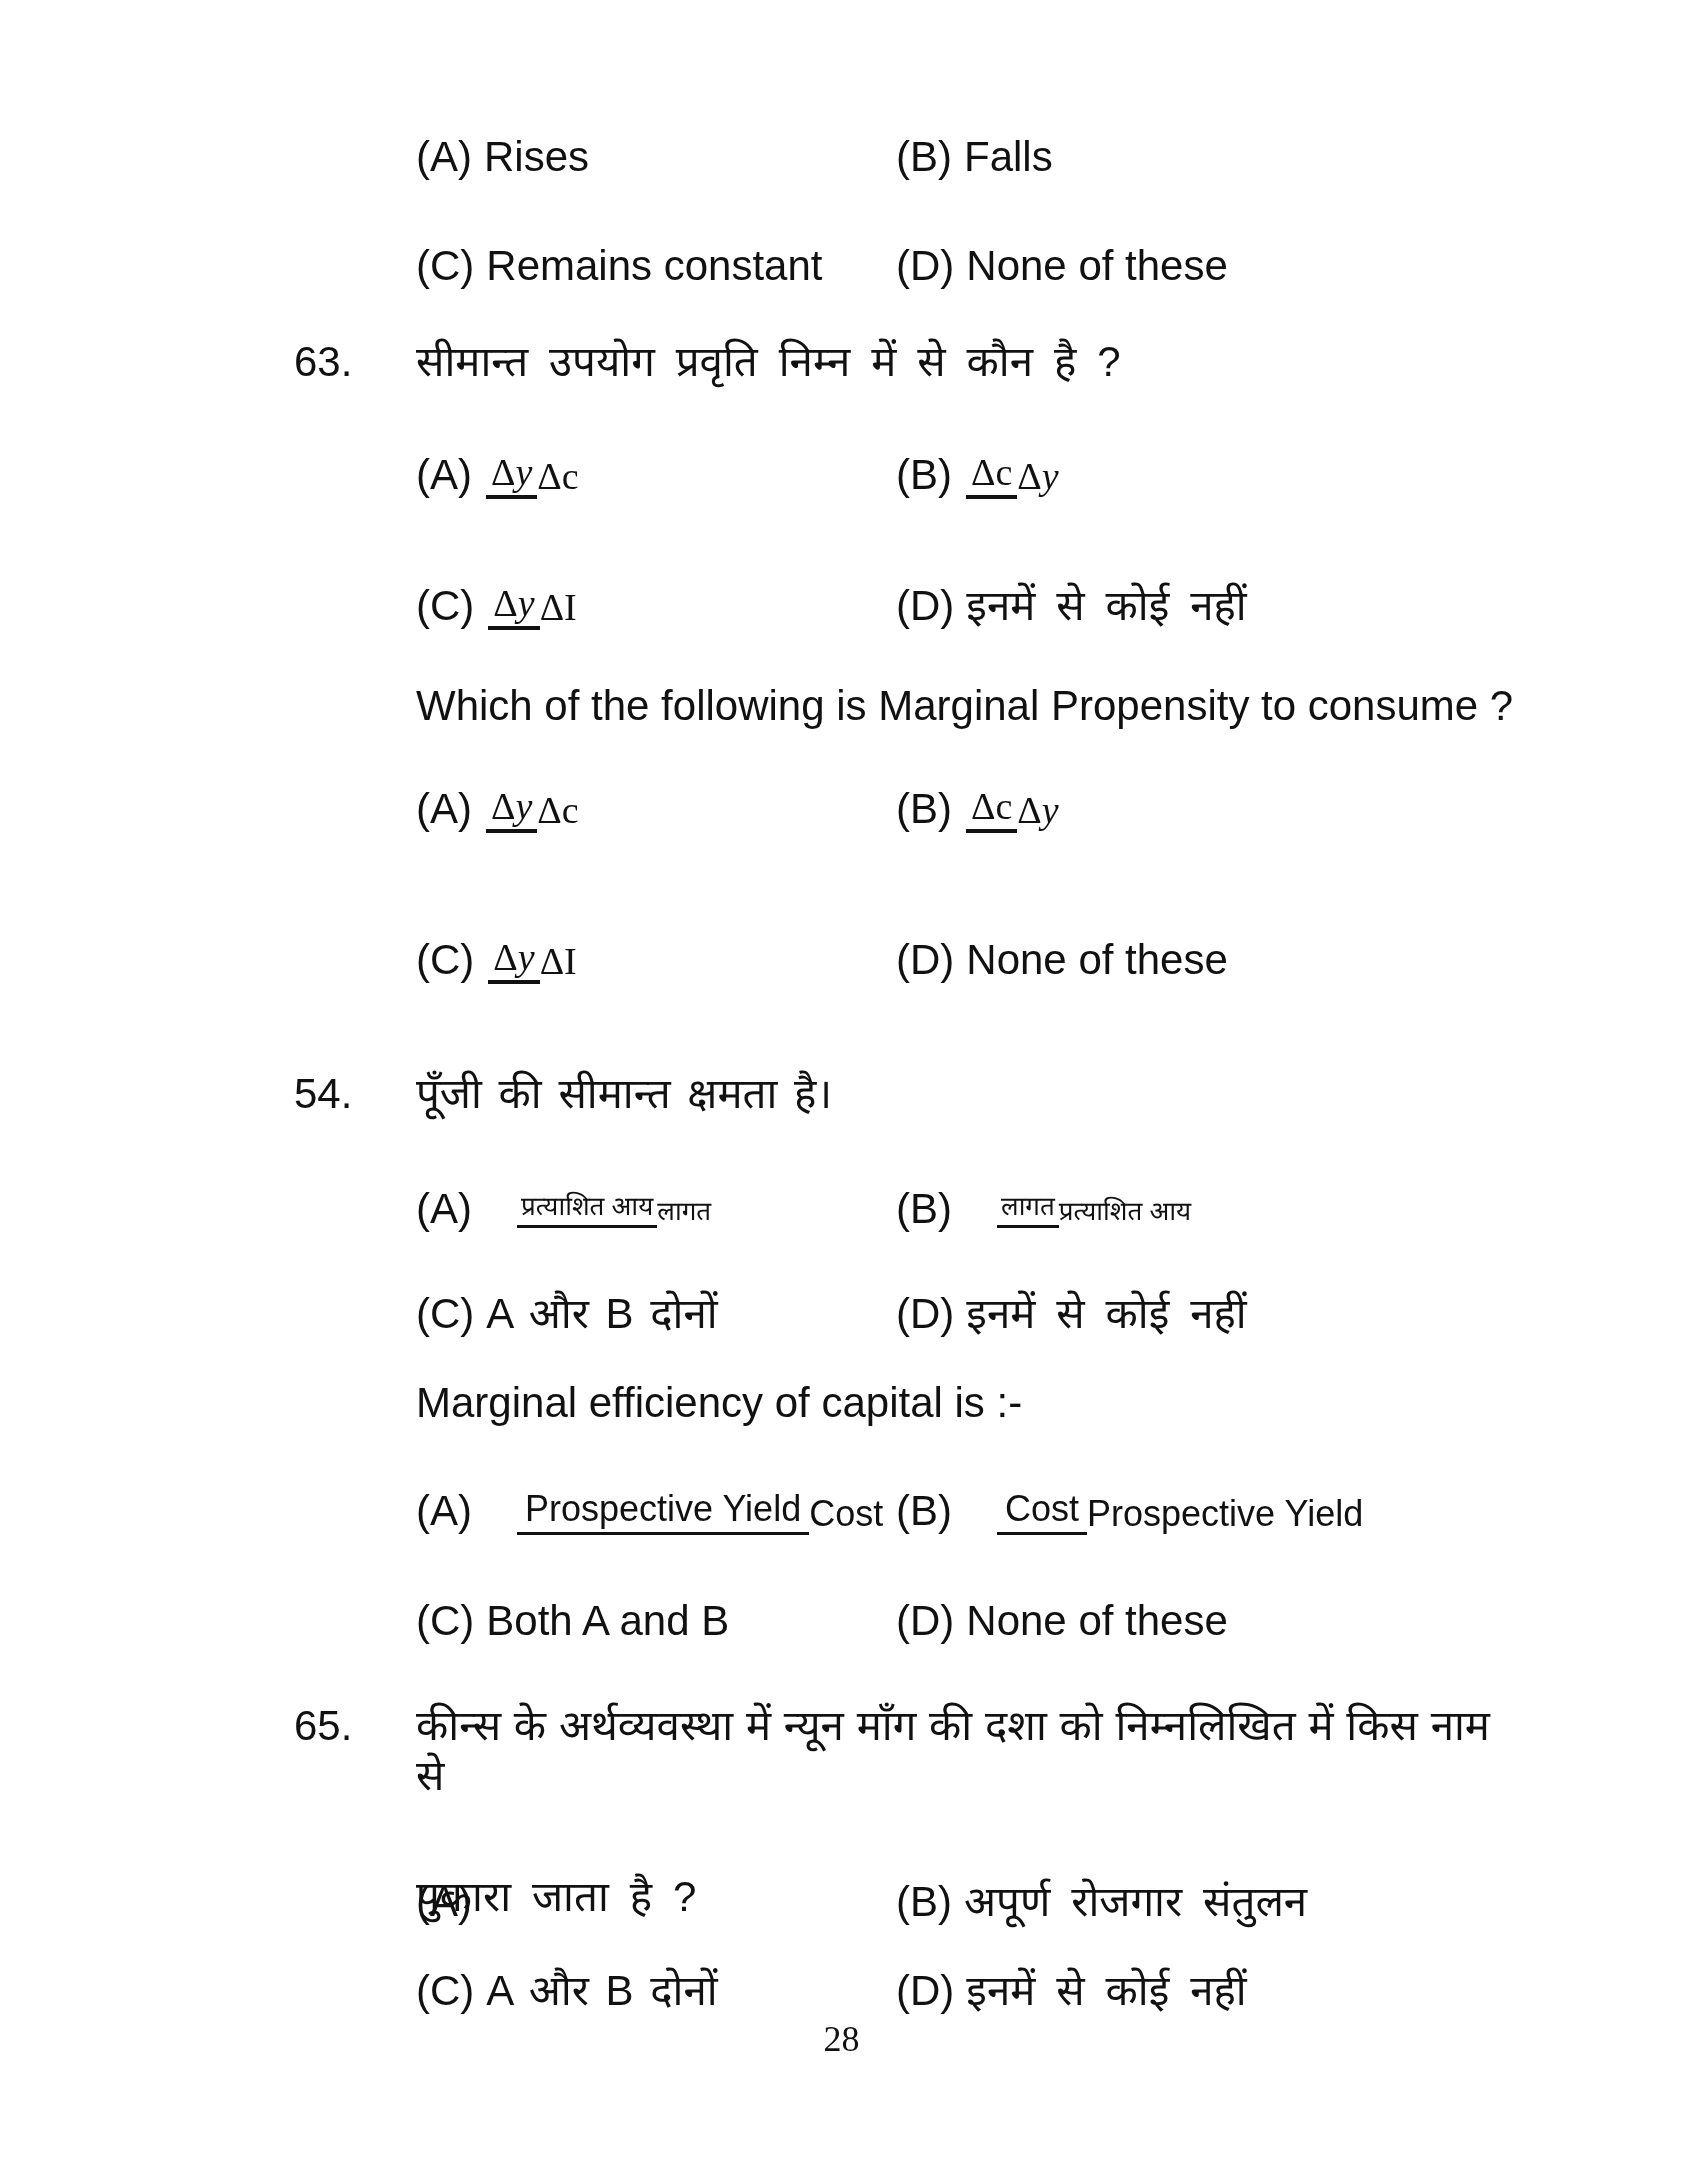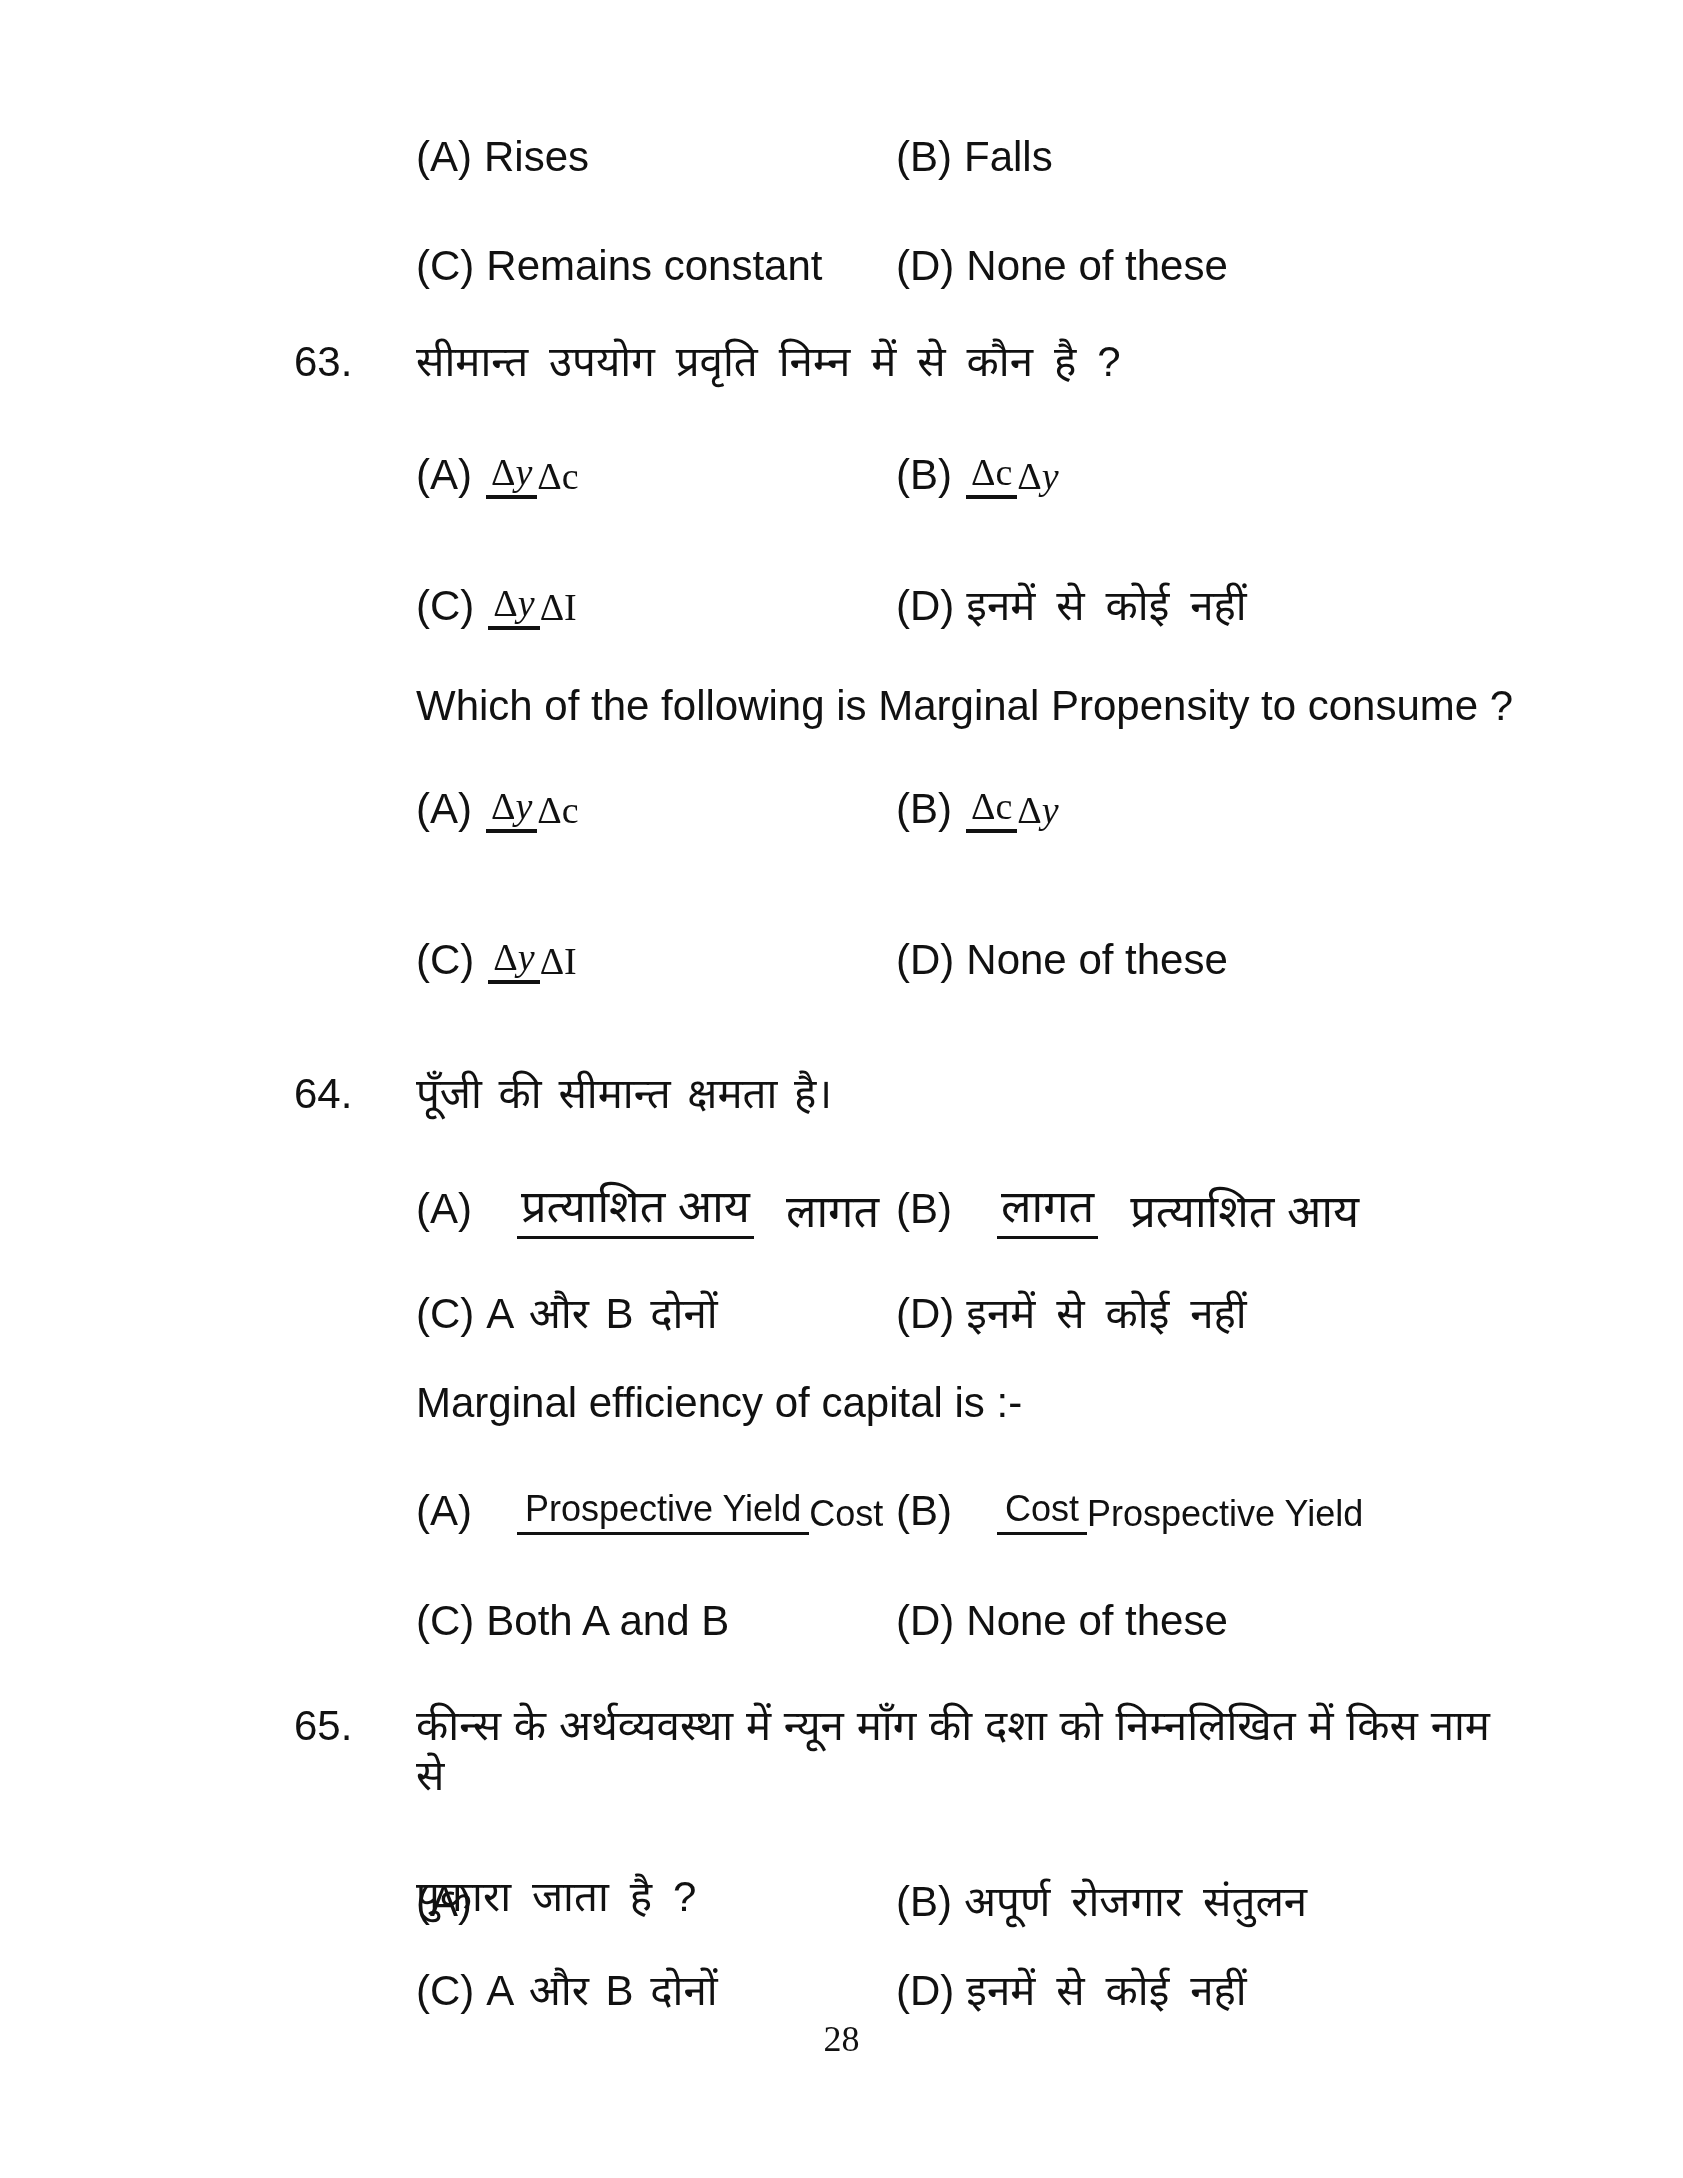--- a/index.html
+++ b/index.html
@@ -22,21 +22,21 @@
   
   .frac { display:inline-flex; flex-direction:row; align-items:center; text-align:center; }
   .frac .num { display:block; border-bottom:4px solid #111; }
   .frac .den { display:block; }
   .dfrac { font-family:"Liberation Serif", serif; font-size:38px; line-height:1.12; }
   .dfrac .num { padding:0 5px 2px; }
   .dfrac .den { padding-top:3px; }
   .efrac { font-family:Liberation Sans, sans-serif; font-size:36px; line-height:1.15; }
   .efrac .num { border-bottom-width:3px; padding:0 8px 2px; }
   .efrac .den { padding-top:4px; }
-  .hfrac { font-family:"Liberation Sans", sans-serif; font-size:45px; line-height:1.2;gap:32px; }
+  .hfrac { font-family:"Liberation Sans", sans-serif; font-size:26px; line-height:1.2; }
   .hfrac .num { border-bottom-width:3px; padding:0 4px 2px; }
   .hfrac .den { padding-top:4px; }
   .it { font-style:italic; }
   .h95 { min-height:94px; }
   .h88 { min-height:87px; }
   .h84 { min-height:83px; }
   .gap45 { gap:45px; }
   .pageno {
     position:absolute; left:0; top:2020px; width:1683px; text-align:center;
     font:36px/1.1 "Liberation Serif", serif; color:#111;
@@ -121,21 +121,21 @@
       <span class="num"><span>Δ</span><span class="it">y</span></span>
       <span class="den"><span>Δ</span><span>I</span></span>
     </span>
   </div>
   <div class="cell h95" style="top:913px; left:896px;">
     <span>(D)</span>
     <span>None of these</span>
   </div>
 
   <div class="cell qnum" style="top:1069px;">
-    <span>64.</span>
+    <span>54.</span>
   </div>
   <div class="cell ws2" style="top:1069px; left:416px;text-align:center;">
     <span>पूँजी की सीमान्त क्षमता है।</span>
   </div>
 
   <div class="cell h84 gap45" style="top:1168px; left:416px;">
     <span>(A)</span>
     <span class="frac hfrac">
       <span class="num">प्रत्याशित आय</span>
       <span class="den">लागत</span>

